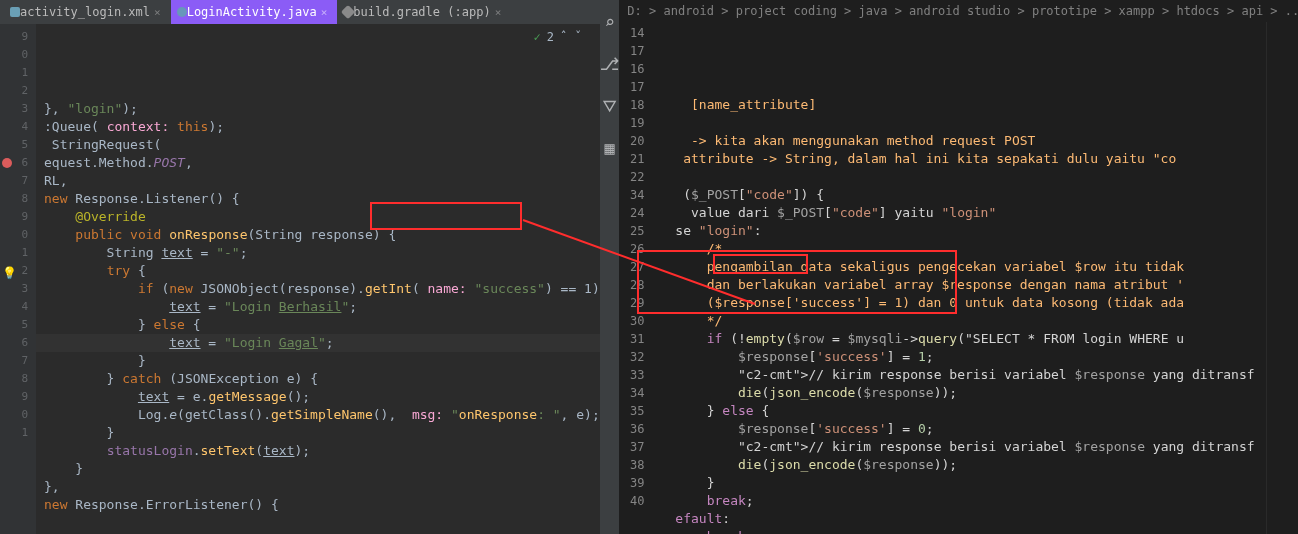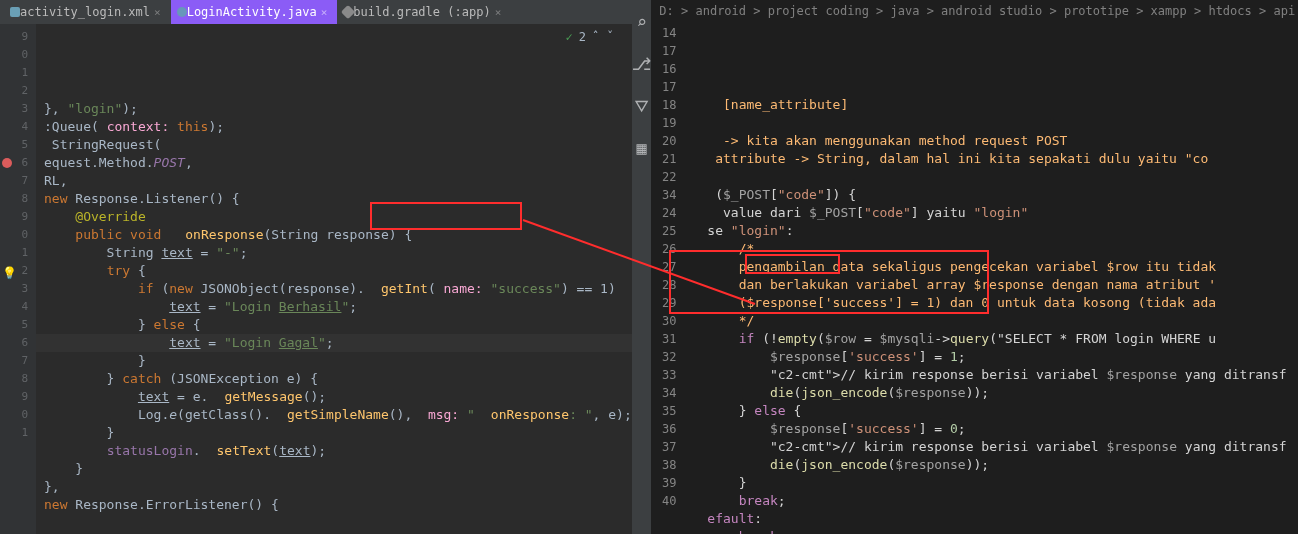--- a/index.html
+++ b/index.html
@@ -48,21 +48,21 @@
   .bulb { position:absolute; left:2px; top:2px; font-size:12px; color:#f0a732; }
   .code {
     flex:1; padding-top:4px;
     line-height:18px; white-space:pre;
     position:relative;
   }
   .line { height:18px; padding-left:8px; }
   .hl { background:#323232; }
   .k { color:#cc7832; }       
   .ann { color:#bbb529; }     
-  .mth { color:#ffc66d;margin-left:16px; }     
+  .mth { color:#ffc66d; }     
   .str { color:#6a8759; }     
   .id { color:#9876aa; }      
   .pale { color:#f9a8d4; }
   .underline { text-decoration:underline; }
   .italic { font-style:italic; }
 
   .status-right {
     position:absolute; top:30px; right:18px;
     color:#a9b7c6; font-size:12px;
     display:flex; align-items:center; gap:6px;

